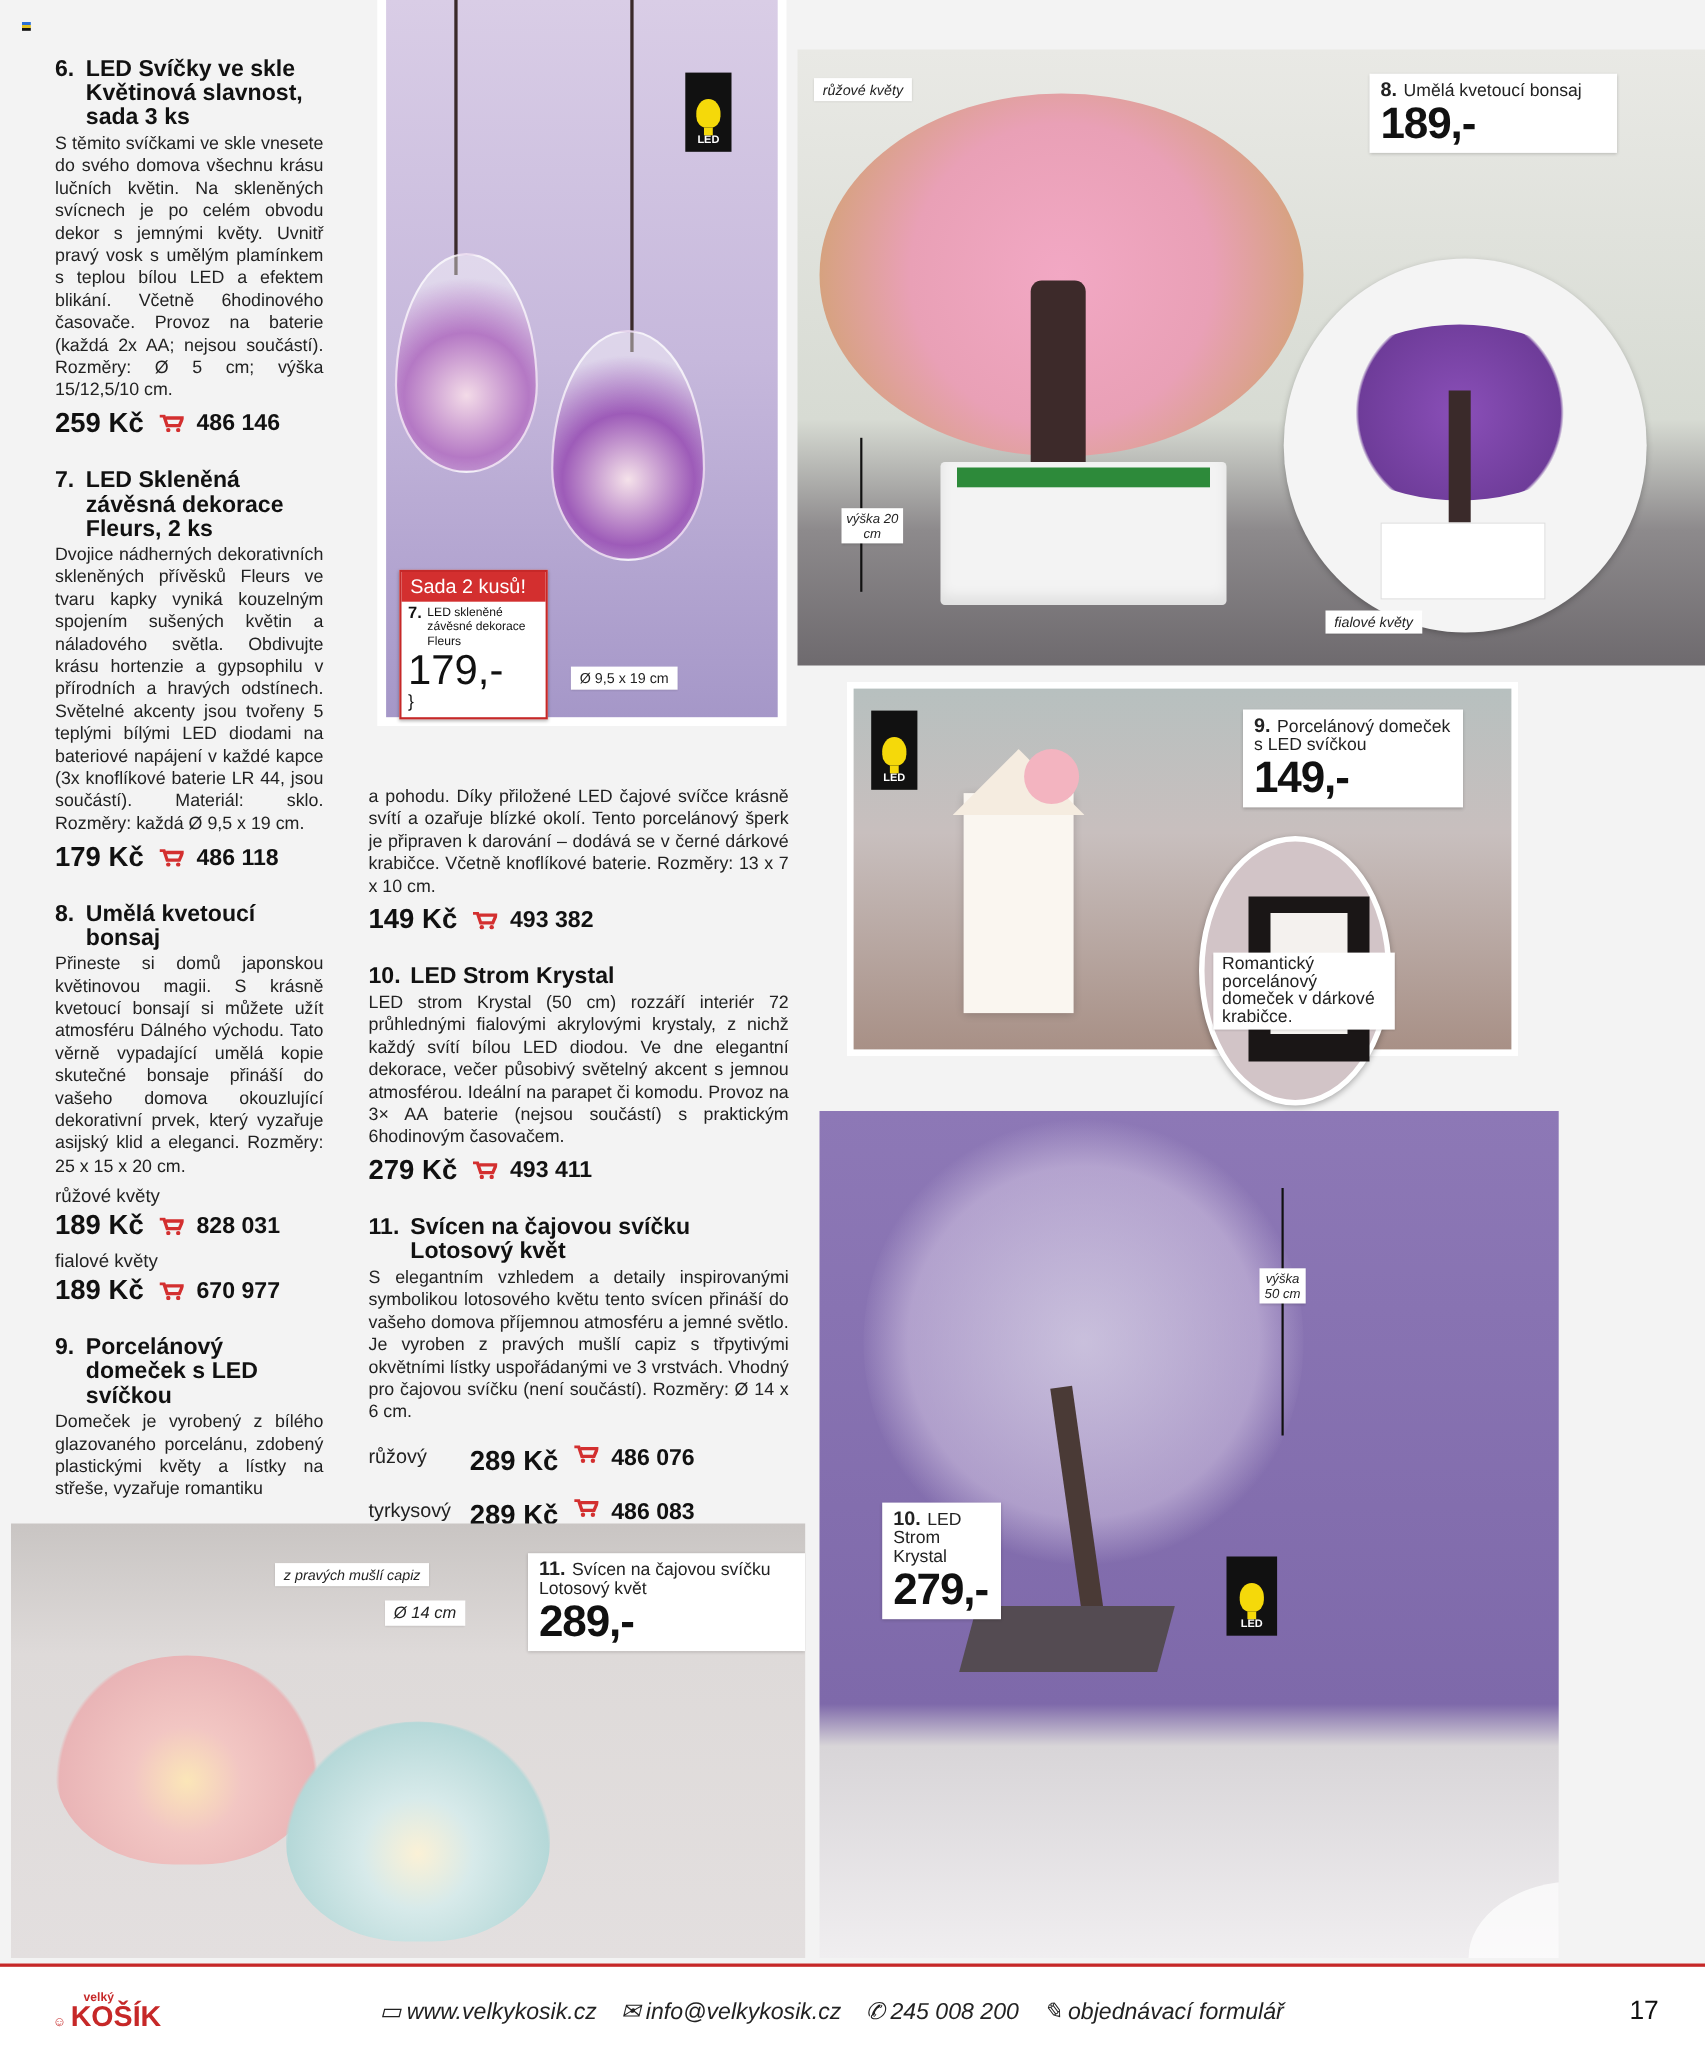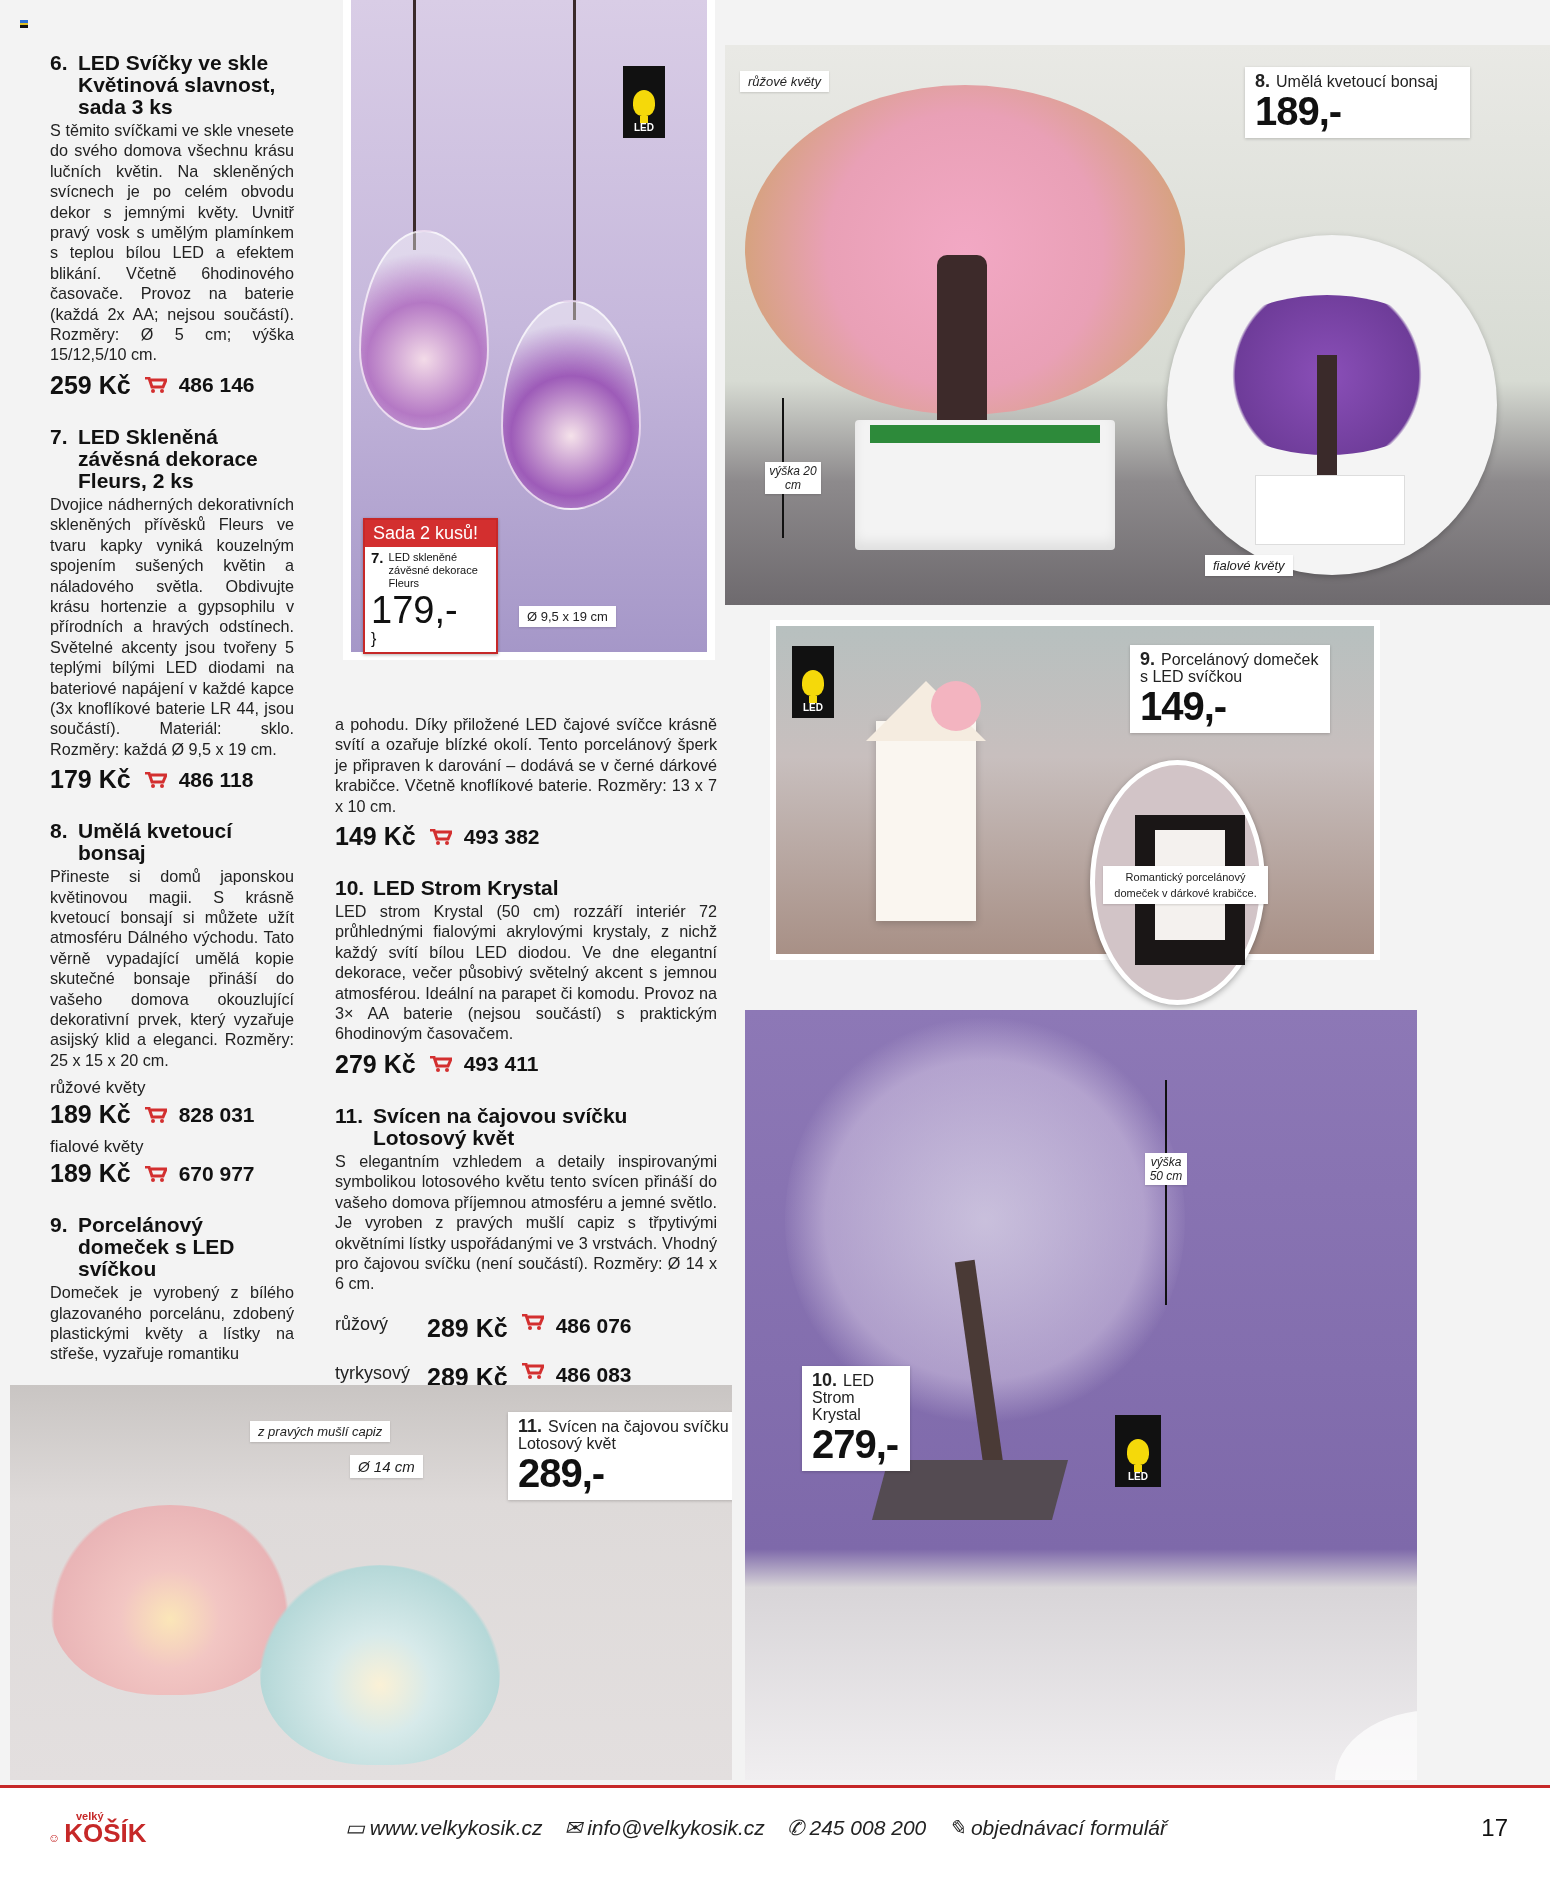--- a/index.html
+++ b/index.html
@@ -247,21 +247,21 @@
   <div class="pbox" style="left:360px;top:25px;width:200px">
     <div class="t"><b>9.</b><span>Porcelánový domeček s LED svíčkou</span></div>
     <div class="p">149,-</div>
   </div>
   <div class="lbl" style="left:350px;top:200px;font-size:14px">13 x 7 x 10 cm</div>
 </div>
 <div class="abs" style="left:1090px;top:760px;width:175px;height:245px;border-radius:50%;background:#d2c4c7;box-shadow:0 2px 6px rgba(0,0,0,.3);border:5px solid #fff">
   <div style="position:absolute;left:40px;top:50px;width:110px;height:150px;background:#1a1616"></div>
   <div style="position:absolute;left:60px;top:65px;width:70px;height:110px;background:#f4f1ee"></div>
 </div>
-<div class="lbl" style="left:1103px;top:866px;width:165px;text-align:center;font-style:normal;font-size:11px;line-height:16px">Romantický porcelánový domeček v dárkové krabičce.</div>
+<div class="lbl" style="left:1103px;top:866px;width:165px;text-align:left;font-style:normal;font-size:16px;line-height:16px">Romantický porcelánový domeček v dárkové krabičce.</div>
 
 <div class="img" style="left:745px;top:1010px;width:672px;height:770px;background:linear-gradient(180deg,#8d78b6 0%,#7e69aa 70%,#d8d5d8 75%,#f0eef0 100%)">
   <div style="position:absolute;left:40px;top:0;width:400px;height:420px;border-radius:50%;background:radial-gradient(circle,rgba(255,255,255,.55) 0%,rgba(240,230,245,.4) 55%,transparent 70%)"></div>
   <div style="position:absolute;left:225px;top:250px;width:20px;height:220px;background:#4a3a36;transform:rotate(-8deg)"></div>
   <div style="position:absolute;left:135px;top:450px;width:180px;height:60px;background:#544b52;transform:skewX(-15deg)"></div>
   <div style="position:absolute;left:590px;top:700px;width:200px;height:140px;border-radius:50%;background:rgba(255,255,255,.7)"></div>
   <div class="abs" style="left:420px;top:70px;width:2px;height:225px;background:#111"></div>
   <div class="lbl" style="left:400px;top:143px;width:42px;text-align:center;font-size:12px;padding:2px">výška 50 cm</div>
   <div class="pbox" style="left:57px;top:356px;width:108px">
     <div class="t"><b>10.</b><span>LED Strom Krystal</span></div>
@@ -271,21 +271,21 @@
       <div class="bulb"></div>
       <span>LED</span>
     </div>
 </div>
 
 <div class="img" style="left:10px;top:1385px;width:722px;height:395px;background:linear-gradient(180deg,#c9c5c3 0%,#dedad9 30%,#e3dfdf 100%)">
   <div style="position:absolute;left:40px;top:120px;width:240px;height:190px;border-radius:50% 50% 45% 45%;background:radial-gradient(circle at 50% 60%,#fbe6b8 0%,#f2c6c3 30%,#e9b4b6 70%,transparent 72%)"></div>
   <div style="position:absolute;left:250px;top:180px;width:240px;height:200px;border-radius:50% 50% 45% 45%;background:radial-gradient(circle at 50% 60%,#fbf1d6 0%,#d7eaea 30%,#b5d8d8 70%,transparent 72%)"></div>
   <div class="lbl" style="left:240px;top:36px">z pravých mušlí capiz</div>
   <div class="lbl" style="left:340px;top:70px;font-size:15px">Ø 14 cm</div>
-  <div class="pbox" style="left:498px;top:27px;width:252px">
+  <div class="pbox" style="left:470px;top:27px;width:252px">
     <div class="t"><b>11.</b><span>Svícen na čajovou svíčku Lotosový květ</span></div>
     <div class="p">289,-</div>
   </div>
 </div>
 
 <div class="footer">
   <div class="logo">
     <small>velký</small>
     <span style="font-size:12px;margin-right:4px">☺</span><span>KOŠÍK</span>
   </div>

